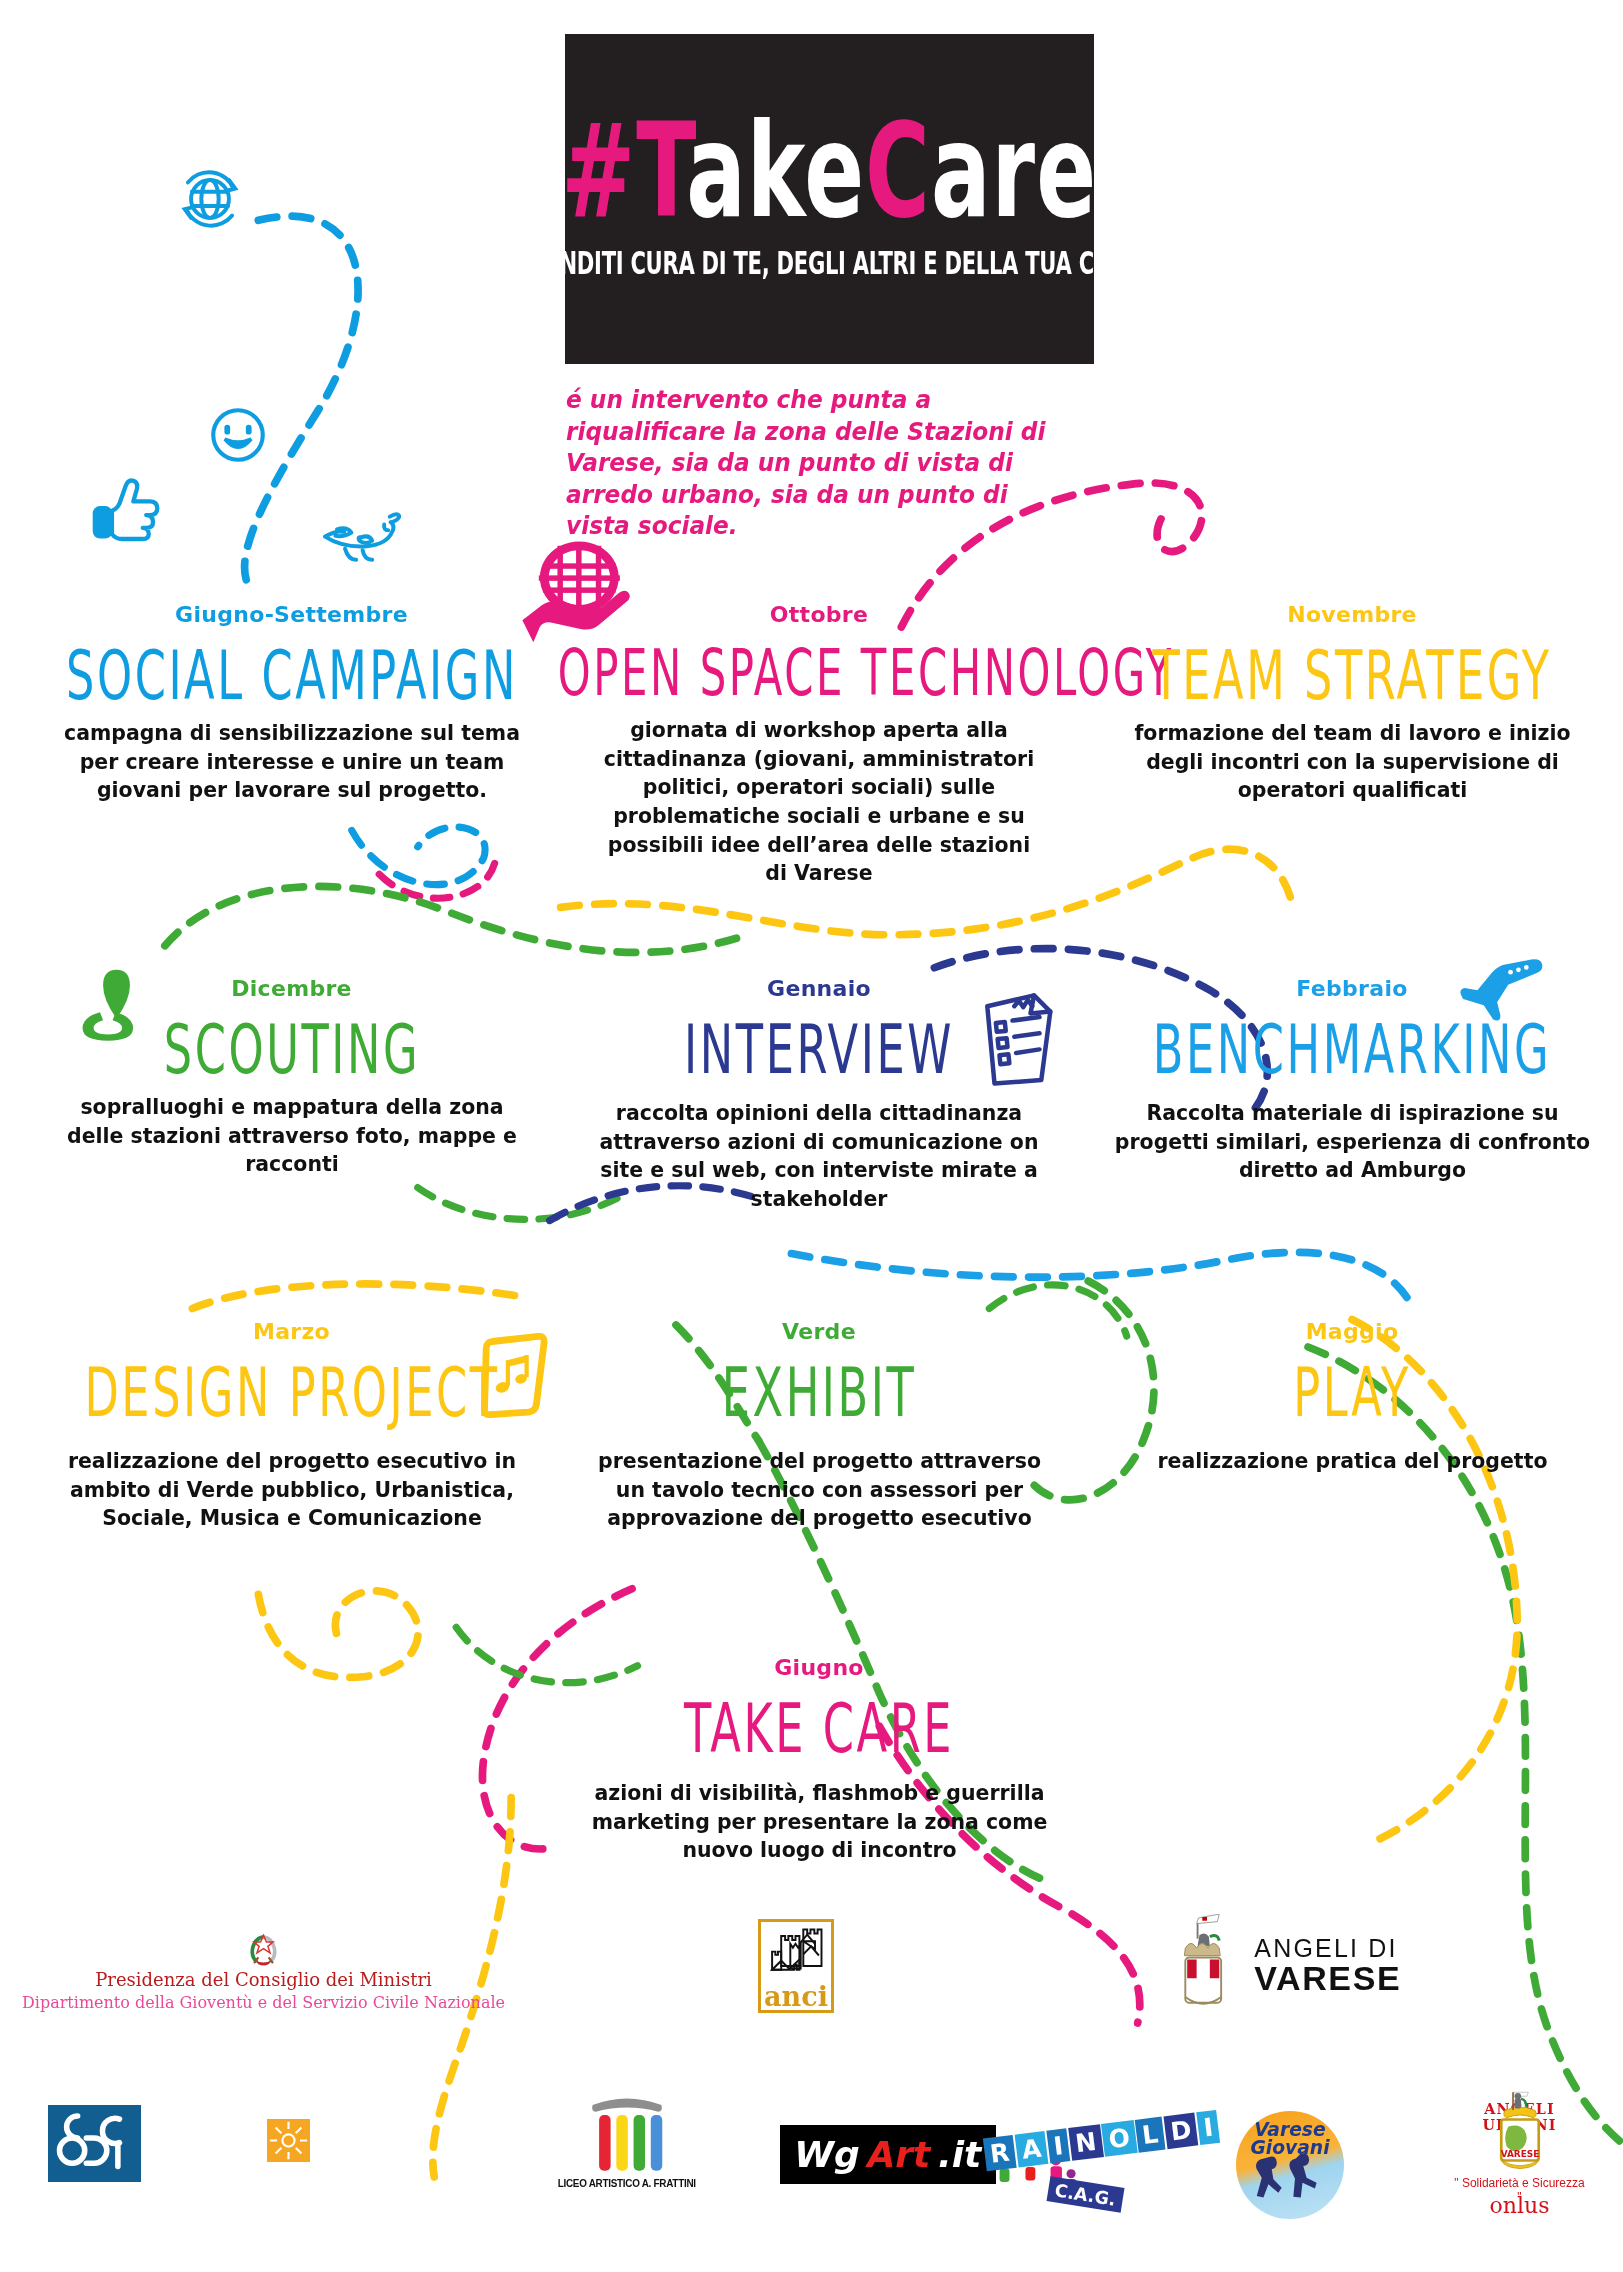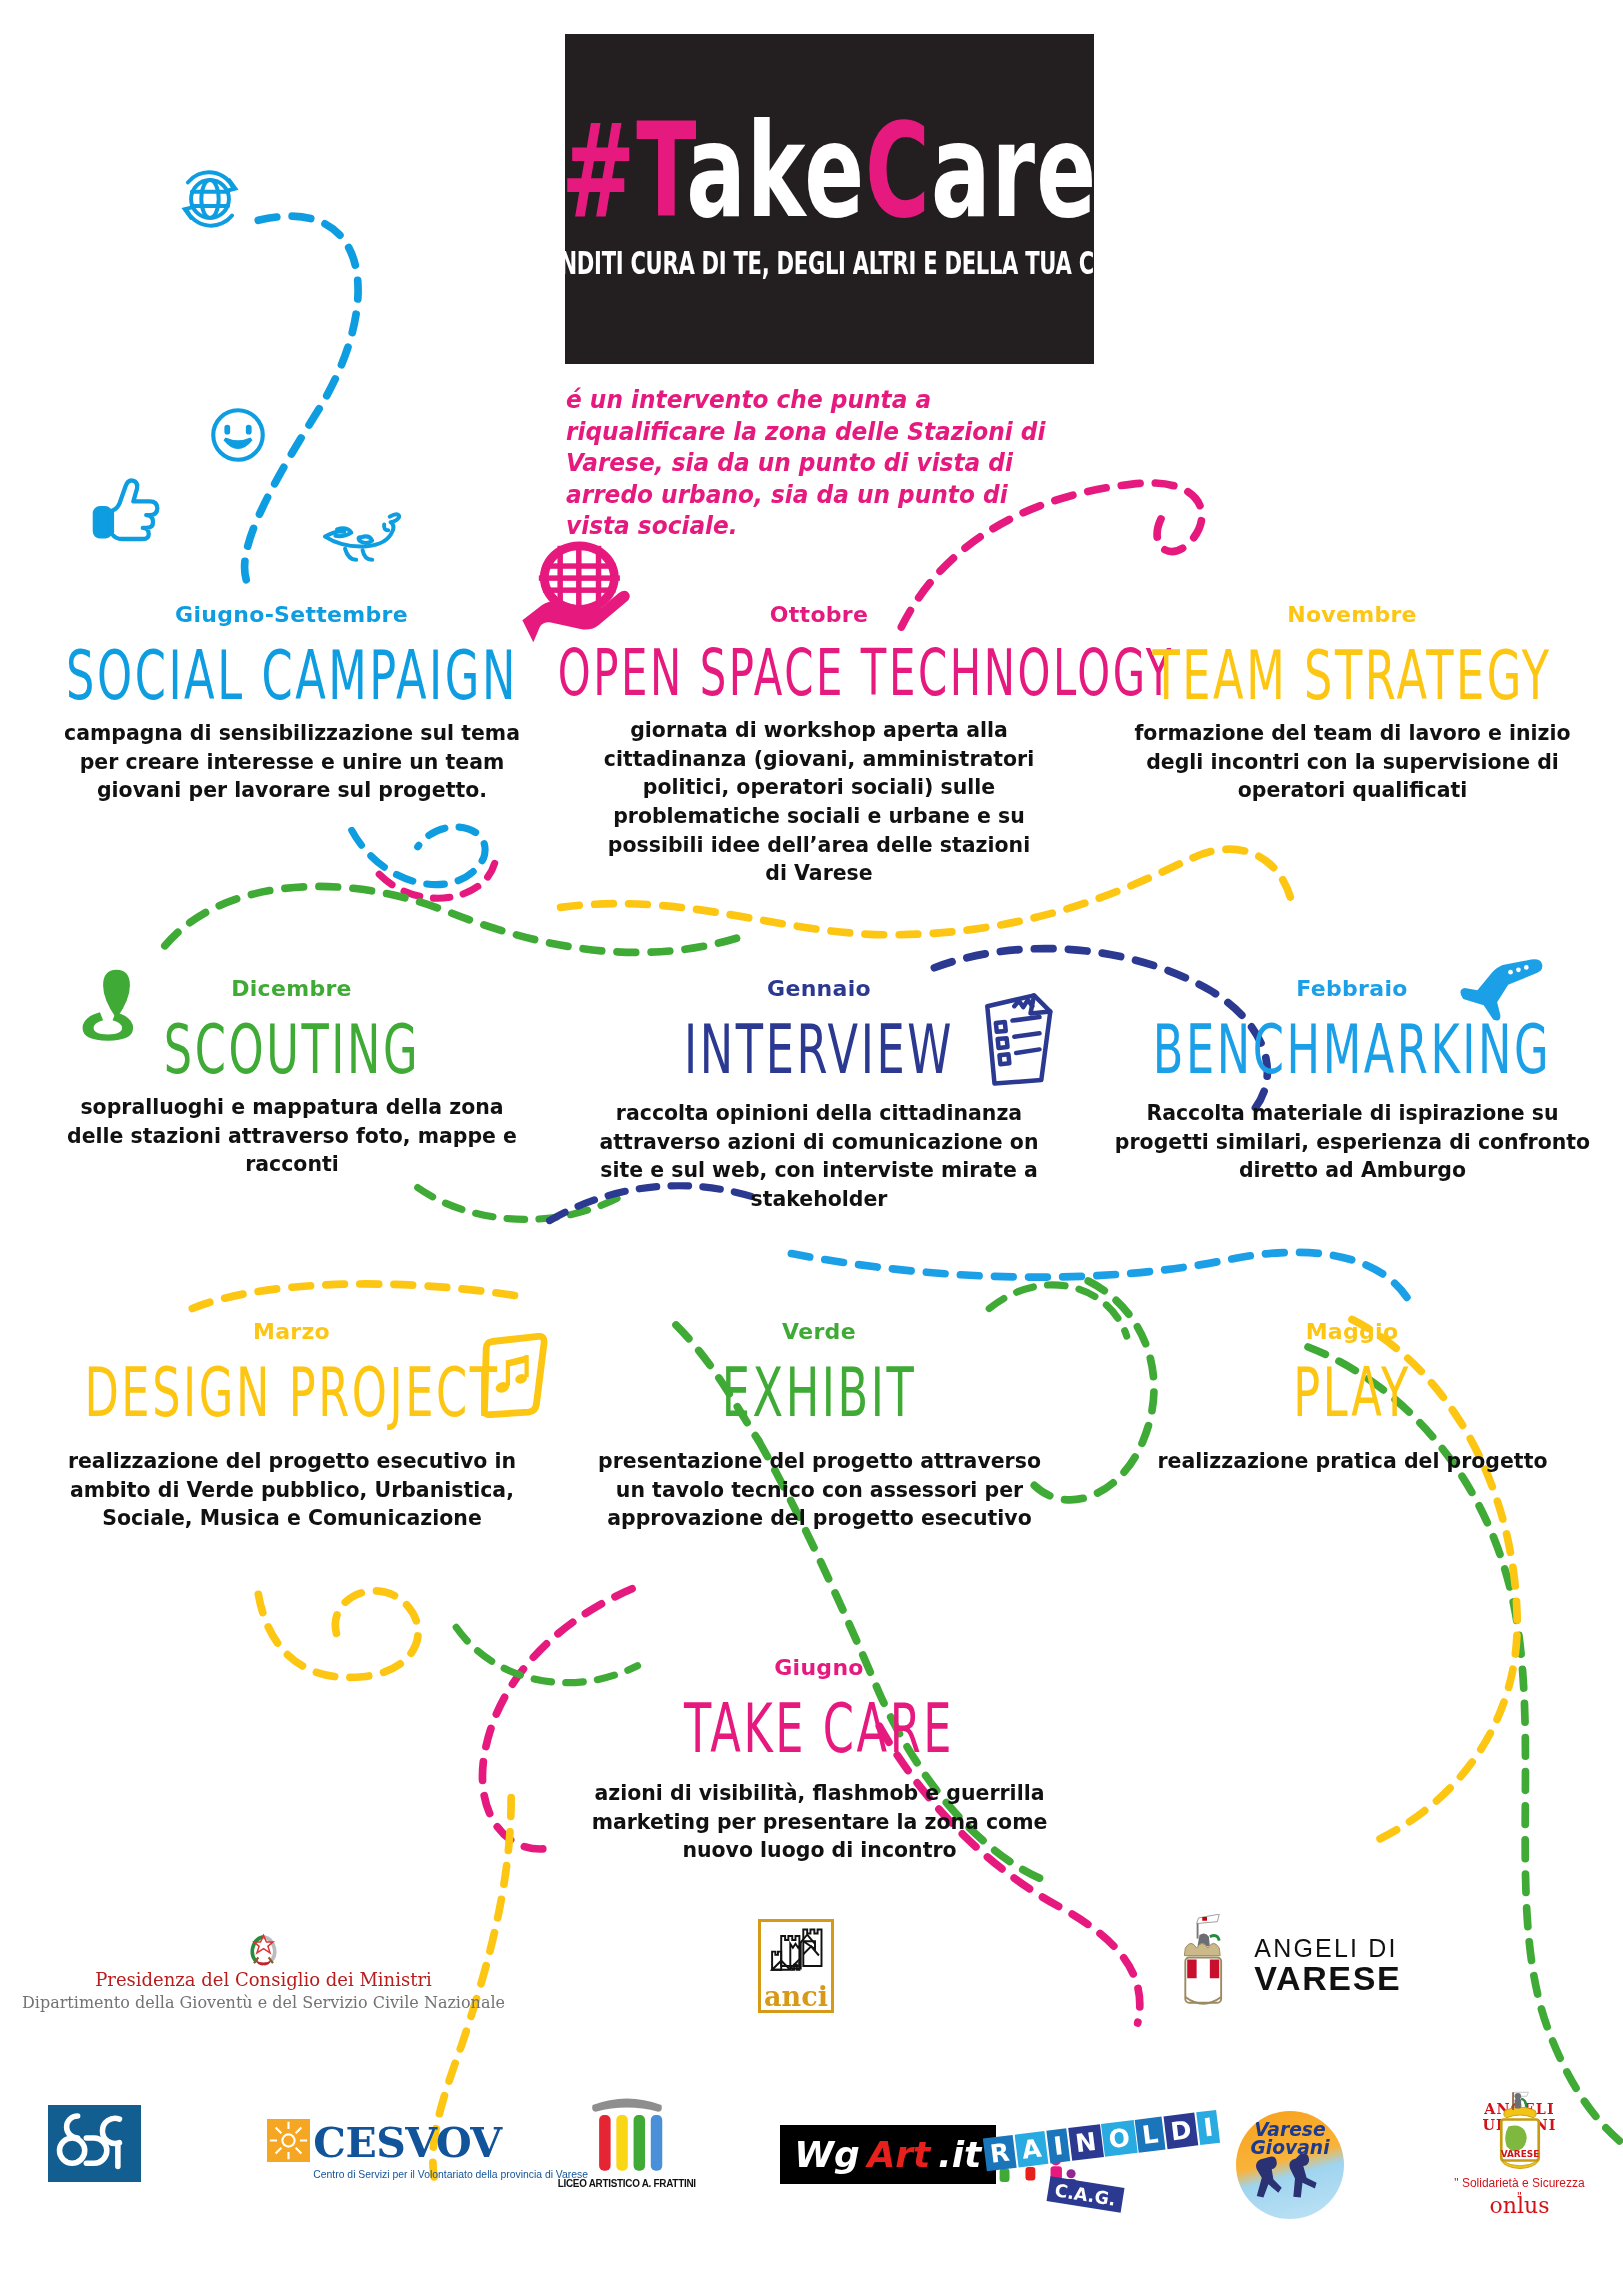--- a/index.html
+++ b/index.html
@@ -47,21 +47,21 @@
   .pdesc{
     font-family:"DejaVu Sans",sans-serif;font-weight:700;color:#111111;
     font-size:22px;line-height:1.3;transform:scaleX(0.93);transform-origin:center top;
   }
   
   .c-blue{color:#0d9de0;} .c-pink{color:#e6197f;} .c-yellow{color:#fdc613;}
   .c-green{color:#3faa35;} .c-navy{color:#2b3990;} .c-lblue{color:#1ba0e8;}
   
   .logo{position:absolute;display:flex;align-items:center;justify-content:center;}
   .ministero-txt1{font-family:"DejaVu Serif",serif;font-size:18px;color:#b91c1c;white-space:nowrap;}
-  .ministero-txt2{font-family:"DejaVu Serif",serif;font-size:16px;color:#737373;white-space:nowrap;margin-top:3px;}
+  .ministero-txt2{font-family:"DejaVu Serif",serif;font-size:16px;color:#ec4899;white-space:nowrap;margin-top:3px;}
   .anci-box{border:3.8px solid #d79a18;width:70px;height:88px;position:relative;background:#fff;}
   .anci-word{position:absolute;left:0;right:0;bottom:2.2px;text-align:center;
     font-family:"DejaVu Serif",serif;font-weight:700;font-size:27px;color:#d79a18;line-height:0.8;}
   .varese-name1{font-family:"Liberation Sans",sans-serif;font-size:25px;letter-spacing:2.2px;color:#111;line-height:1.05;}
   .varese-name2{font-family:"Liberation Sans",sans-serif;font-weight:700;font-size:34px;letter-spacing:1.6px;color:#111;line-height:1.05;}
   .codici-box{width:93px;height:77px;background:#125e90;color:#fff;
     font-family:"DejaVu Serif",serif;font-size:48px;font-weight:700;
     display:flex;align-items:center;justify-content:center;letter-spacing:-3.3px;}
   .cesvov-word{font-family:"DejaVu Serif",serif;font-weight:700;font-size:41px;color:#12549a;letter-spacing:-0.5px;}
   .cesvov-sub{font-family:"Liberation Sans",sans-serif;font-size:10.4px;color:#12549a;margin-top:2.2px;white-space:nowrap;}
@@ -333,24 +333,20 @@
 
 <div class="logo" style="left:267px;top:2119px;flex-direction:row;align-items:flex-start;">
   <svg width="43" height="43" viewBox="0 0 60 60">
     <rect width="60" height="60" fill="#f5a623"></rect>
     <g stroke="#fff" stroke-width="3">
       <path d="M30 4 v10 M30 46 v10 M4 30 h10 M46 30 h10 M12 12 l8 8 M40 40 l8 8 M48 12 l-8 8 M12 48 l8 -8"></path>
     </g>
     <circle cx="30" cy="30" r="10" fill="#fff"></circle>
       <circle cx="30" cy="30" r="7" fill="#f5a623"></circle>
   </svg>
-  <div style="margin-left:3.3px;">
-    <div class="cesvov-word">CESVOV</div>
-    <div class="cesvov-sub">Centro di Servizi per il Volontariato della provincia di Varese</div>
-  </div>
 </div>
 
 <div class="logo" style="left:550px;top:2092px;flex-direction:column;">
   <svg width="82" height="82" viewBox="0 0 100 100">
     <path d="M8 16 q42 -16 84 0 q2 8 -4 8 q-38 -10 -76 0 q-6 0 -4 -8 z" fill="#8e8e8e"></path>
     <rect x="16" y="28" width="14" height="68" rx="6" fill="#e62534"></rect>
     <rect x="37" y="28" width="14" height="68" rx="6" fill="#f9d616"></rect>
     <rect x="58" y="28" width="14" height="68" rx="6" fill="#3faa35"></rect>
     <rect x="79" y="28" width="14" height="68" rx="6" fill="#4a90d9"></rect>
   </svg>

